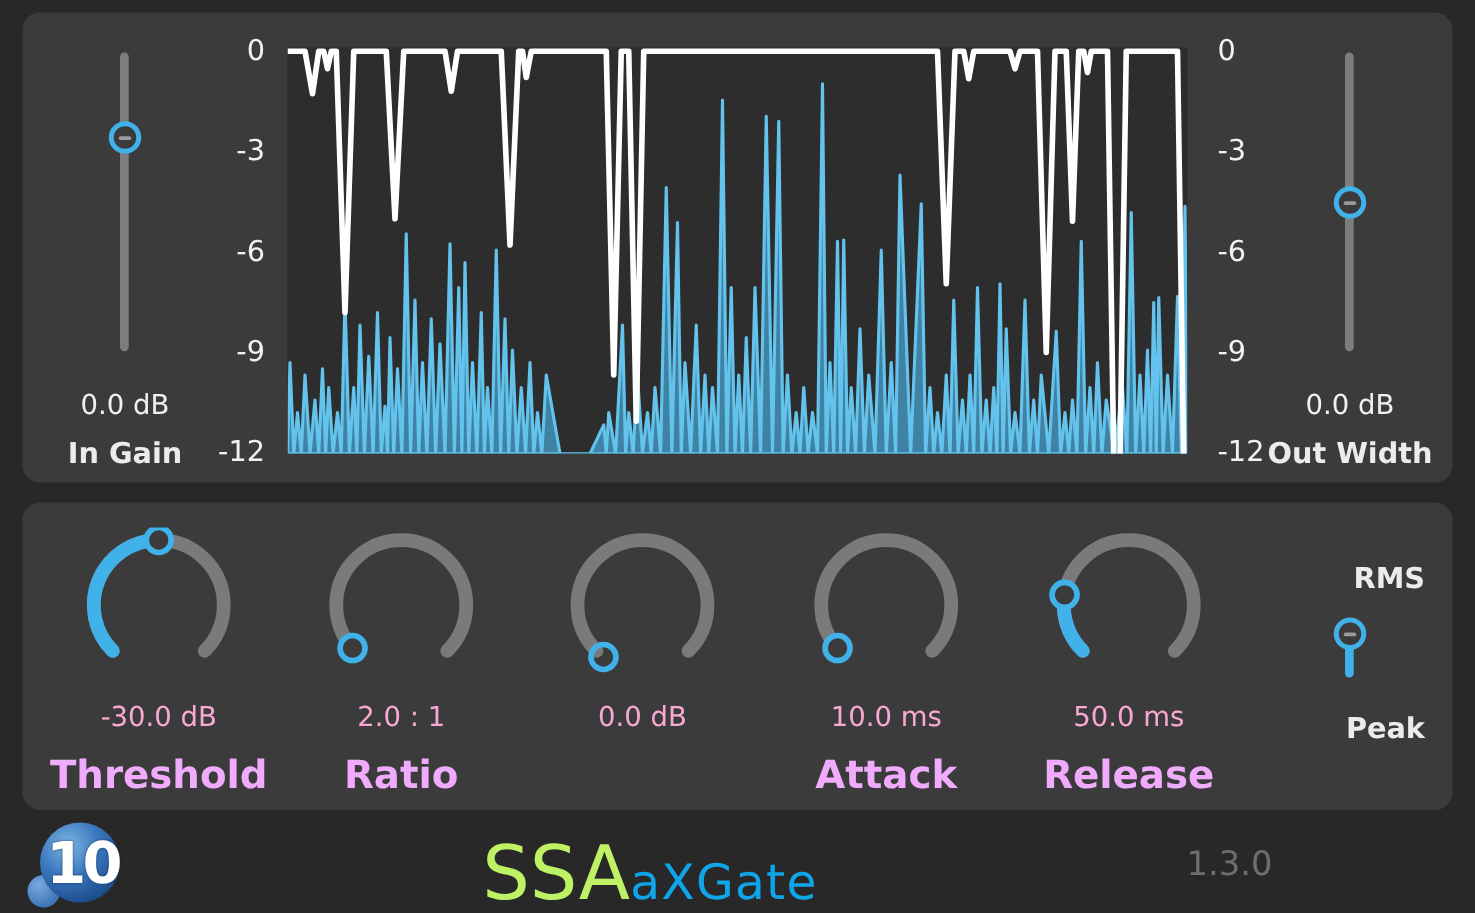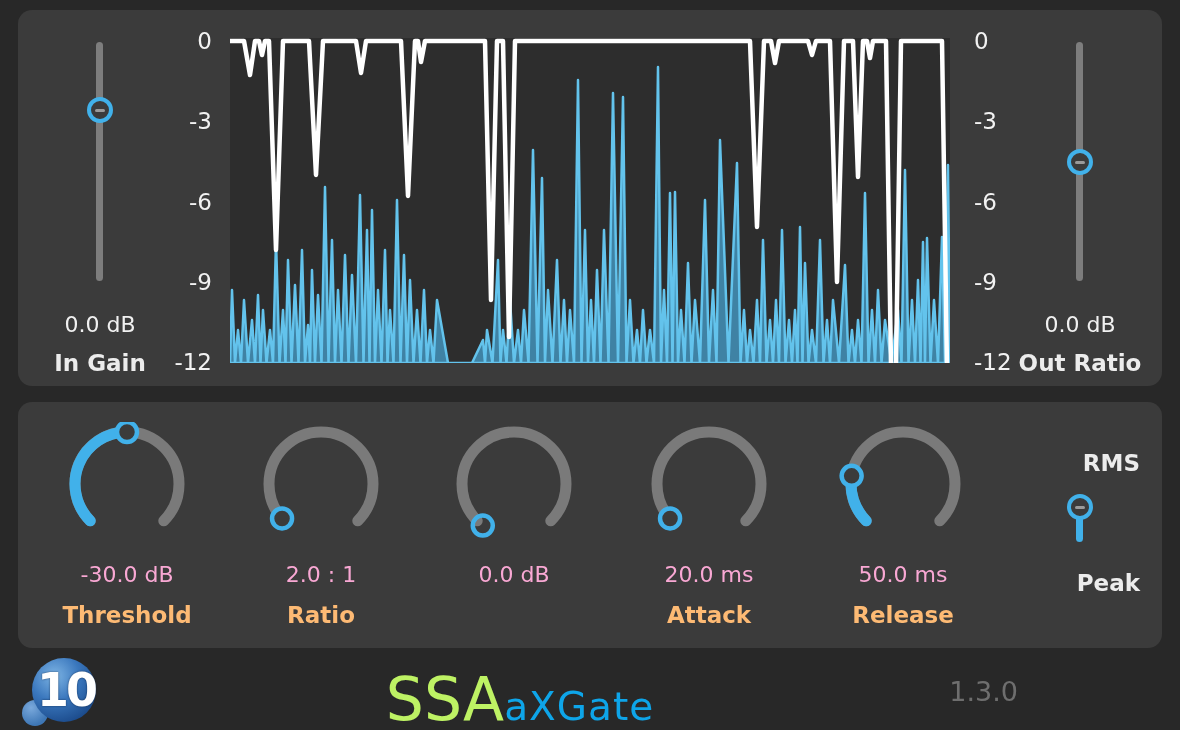--- a/index.html
+++ b/index.html
@@ -36,21 +36,21 @@
 
   
   .knob-cell{position:absolute;top:20px;width:190px;height:215px;}
   .knob-cell:nth-of-type(1){left:14px;}
   .knob-cell:nth-of-type(2){left:208px;}
   .knob-cell:nth-of-type(3){left:401px;}
   .knob-cell:nth-of-type(4){left:596px;}
   .knob-cell:nth-of-type(5){left:790px;}
   .knob-cell svg{display:block;margin:0 auto;}
   .knob-value{position:absolute;left:0;top:140px;width:100%;text-align:center;font-size:22px;color:#f9a8d4;}
-  .knob-label{position:absolute;left:0;top:180px;width:100%;text-align:center;font-size:23px;font-weight:bold;color:#fdba74;}
+  .knob-label{position:absolute;left:0;top:180px;width:100%;text-align:center;font-size:31px;font-weight:bold;color:#f0abfc;}
 
   
   .toggle-cell{position:absolute;left:1002px;top:20px;width:120px;height:215px;}
   .toggle-top-label,.toggle-bottom-label{position:absolute;left:0;width:100%;text-align:right;
     font-size:23px;font-weight:bold;color:#ececec;}
   .toggle-top-label{top:28px;}
   .toggle-bottom-label{top:148px;}
   .toggle-track{position:absolute;left:56px;top:74px;width:7px;height:46px;background:#41b1ea;border-radius:4px;}
   .toggle-handle{position:absolute;left:47px;top:72px;width:26px;height:26px;border-radius:50%;
     border:4.5px solid #41b1ea;background:#3b3b3b;box-sizing:border-box;}
@@ -107,21 +107,21 @@
         <div class="tick" style="top: 257.75px;">-9</div>
         <div class="tick" style="top: 338px;">-12</div>
       </div>
 
     <div class="slider-group out-gain">
       <div class="slider-track"></div>
       <div class="slider-handle" id="out-handle" style="top: 139.217px;">
         <span class="handle-dash"></span>
       </div>
       <div class="value">0.0 dB</div>
-      <div class="param-label">Out Ratio</div>
+      <div class="param-label">Out Width</div>
     </div>
   </section>
 
   <section class="panel bottom-panel" id="controls-panel">
 
     <div class="knob-cell">
         <svg viewBox="0 0 140 124" width="140" height="124">
           <path d="M 33.23044737829953 98.76955262170048 A 52 52 0 1 1 106.76955262170051 98.76955262170043" fill="none" stroke="#7a7a7a" stroke-width="11" stroke-linecap="round"></path>
           <path d="M 33.23044737829953 98.76955262170048 A 52 52 0 0 1 69.99999999999999 10" fill="none" stroke="#41b1ea" stroke-width="11" stroke-linecap="round"></path>
           <circle cx="69.99999999999999" cy="10" r="10" fill="#3b3b3b" stroke="#41b1ea" stroke-width="4.5"></circle>
@@ -142,21 +142,21 @@
           <path d="M 33.23044737829953 98.76955262170048 A 52 52 0 1 1 106.76955262170051 98.76955262170043" fill="none" stroke="#7a7a7a" stroke-width="11" stroke-linecap="round"></path>
           <circle cx="38.77814828305404" cy="103.58360224132872" r="10" fill="none" stroke="#41b1ea" stroke-width="4.5"></circle>
         </svg>
         <div class="knob-value">0.0 dB</div>
       </div>
       <div class="knob-cell">
         <svg viewBox="0 0 140 124" width="140" height="124">
           <path d="M 33.23044737829953 98.76955262170048 A 52 52 0 1 1 106.76955262170051 98.76955262170043" fill="none" stroke="#7a7a7a" stroke-width="11" stroke-linecap="round"></path>
           <circle cx="31.048289363383155" cy="96.449444675949" r="10" fill="#3b3b3b" stroke="#41b1ea" stroke-width="4.5"></circle>
         </svg>
-        <div class="knob-value">20.0 ms</div>
+        <div class="knob-value">10.0 ms</div>
         <div class="knob-label">Attack</div>
       </div>
       <div class="knob-cell">
         <svg viewBox="0 0 140 124" width="140" height="124">
           <path d="M 33.23044737829953 98.76955262170048 A 52 52 0 1 1 106.76955262170051 98.76955262170043" fill="none" stroke="#7a7a7a" stroke-width="11" stroke-linecap="round"></path>
           <path d="M 33.23044737829953 98.76955262170048 A 52 52 0 0 1 18.640206289052834 53.865407817908" fill="none" stroke="#41b1ea" stroke-width="11" stroke-linecap="round"></path>
           <circle cx="18.640206289052834" cy="53.865407817908" r="10" fill="#3b3b3b" stroke="#41b1ea" stroke-width="4.5"></circle>
         </svg>
         <div class="knob-value">50.0 ms</div>
         <div class="knob-label">Release</div>

